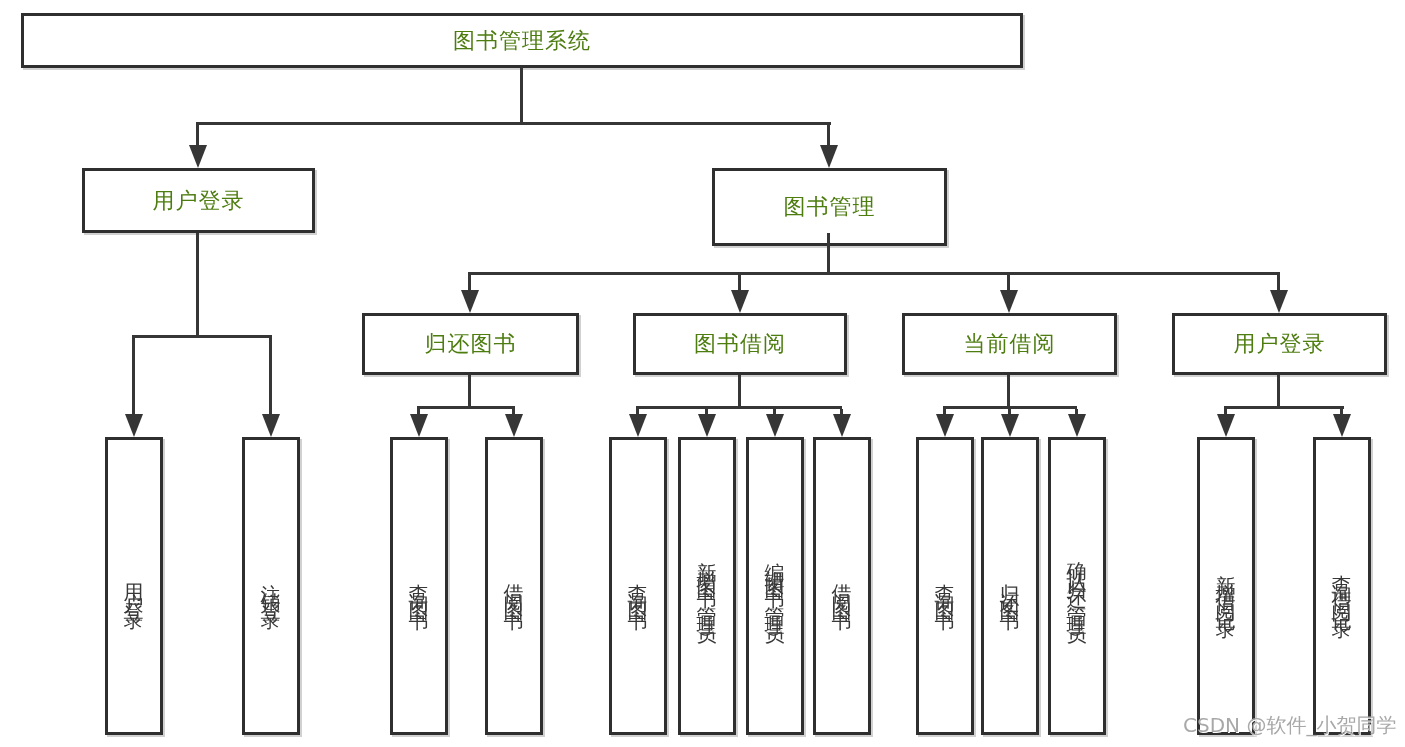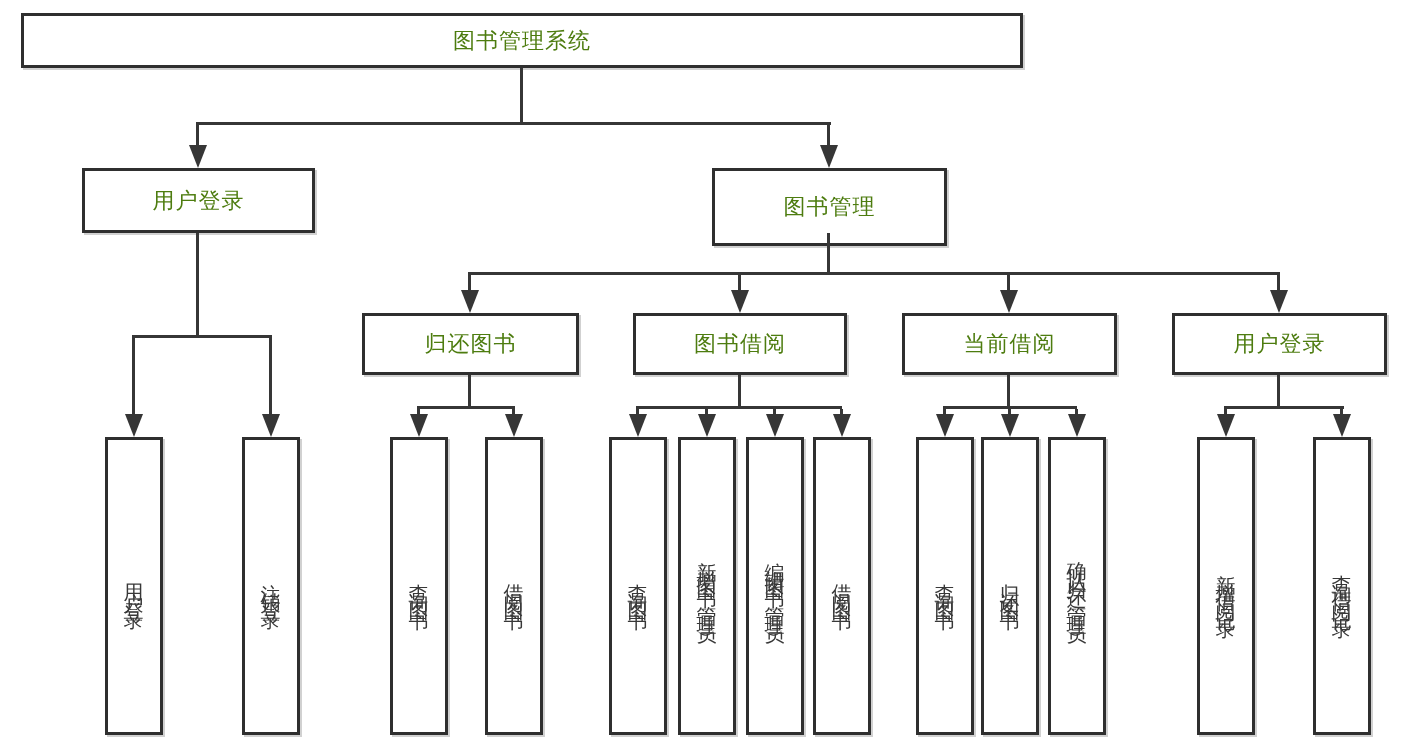--- a/index.html
+++ b/index.html
@@ -183,14 +183,15 @@
   <div class="arr" style="left:1001px;top:414px"></div>
   <div class="arr" style="left:1068px;top:414px"></div>
 
   <div class="vline" style="left:1277px;top:375px;height:31px"></div>
   <div class="hline" style="left:1224px;top:406px;width:120px"></div>
   <div class="vline" style="left:1224px;top:409px;height:6px"></div>
   <div class="vline" style="left:1340px;top:409px;height:6px"></div>
   <div class="arr" style="left:1217px;top:414px"></div>
   <div class="arr" style="left:1333px;top:414px"></div>
 
+  <div class="watermark">CSDN @软件_小贺同学</div>
 
 </div>
 
 </body></html>

